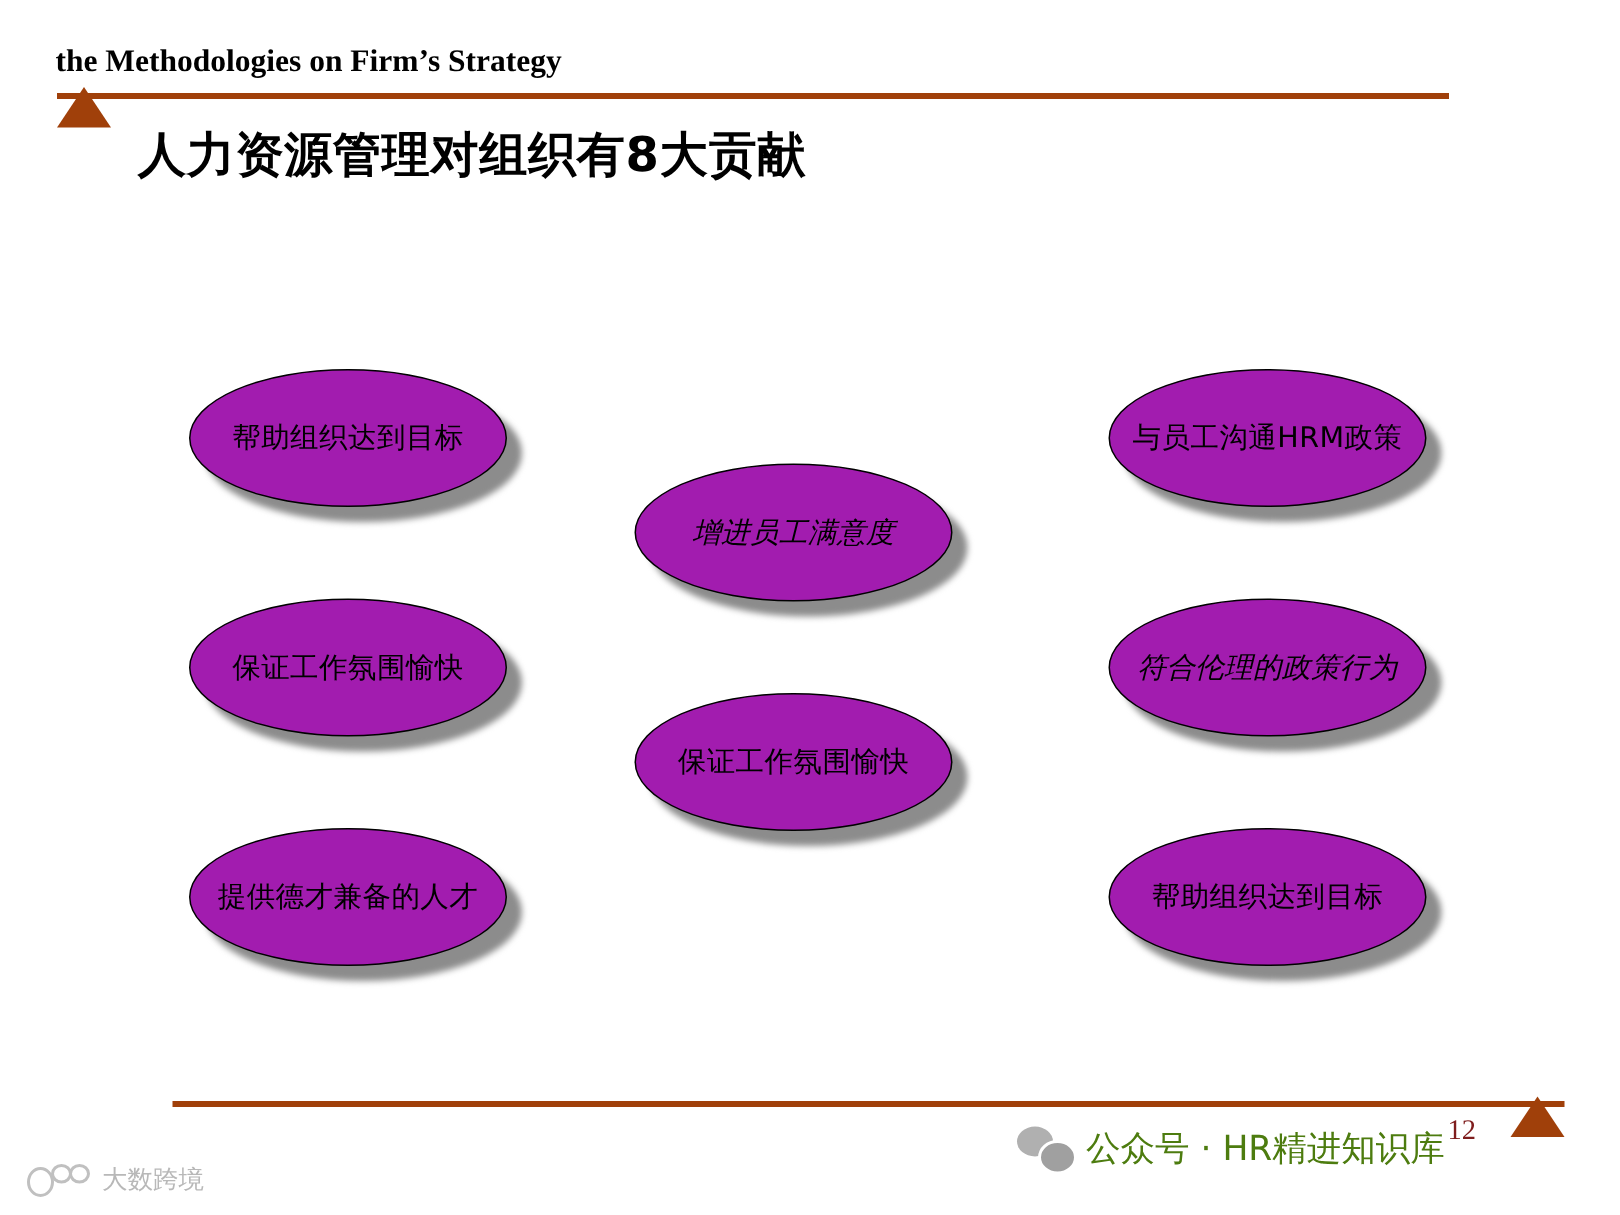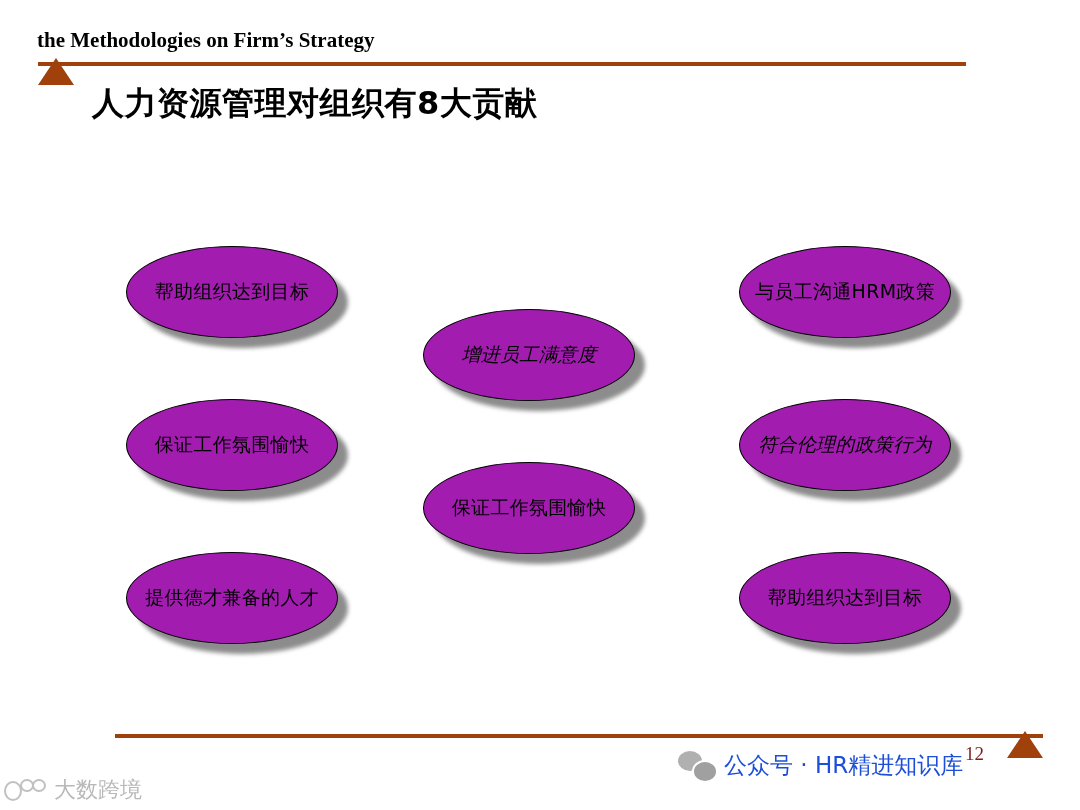--- a/index.html
+++ b/index.html
@@ -9,22 +9,22 @@
   .tri { position: absolute; width: 0; height: 0; border-left: 18px solid transparent; border-right: 18px solid transparent; border-bottom: 27px solid #a0400a; }
   .tri-top { left: 38px; top: 58px; }
   .tri-bottom { left: 1007px; top: 731px; }
   .slide-title { position: absolute; left: 92px; top: 82px; font-family: "DejaVu Sans", sans-serif; font-weight: bold; font-size: 32px; color: #000; white-space: nowrap; letter-spacing: 0.5px; }
   .bottom-rule { position: absolute; left: 115px; top: 734px; width: 928px; height: 4px; background: #a0400a; }
   .page-number { position: absolute; left: 965px; top: 743px; font-family: "Liberation Serif", serif; font-size: 19px; color: #7f1d1d; z-index: 3; }
   .bubble { position: absolute; width: 212px; height: 92px; }
   .bubble .shadow { position: absolute; left: 10px; top: 10px; width: 212px; height: 92px; border-radius: 50%; background: #8c8c8c; filter: blur(2px); }
   .bubble .shape { position: absolute; left: 0; top: 0; width: 210px; height: 90px; border-radius: 50%; background: #a21caf; border: 1.5px solid #000; display: flex; align-items: center; justify-content: center; }
   .bubble .label { font-family: "DejaVu Sans", sans-serif; font-size: 19px; color: #000; white-space: nowrap; letter-spacing: 0.3px; }
-  .wm-right { position: absolute; left: 678px; top: 750px; font-family: "DejaVu Sans", sans-serif; font-size: 23px; color: #1d4ed8; white-space: nowrap; display: flex; align-items: flex-end; gap: 8px; z-index: 2; }
-  .wm-left { position: absolute; left: 4px; top: 775px; font-family: "DejaVu Sans", sans-serif; font-size: 22px; color: #b8b8b8; white-space: nowrap; display: flex; align-items: center; gap: 6px; }
+  .wm-right { position: absolute; left: 678px; top: 750px; font-family: "DejaVu Sans", sans-serif; font-size: 23px; color: #4d7c0f; white-space: nowrap; display: flex; align-items: flex-end; gap: 8px; z-index: 2; }
+  .wm-left { position: absolute; left: 18px; top: 775px; font-family: "DejaVu Sans", sans-serif; font-size: 17px; color: #b8b8b8; white-space: nowrap; display: flex; align-items: center; gap: 6px; }
   .chat-icon { position: relative; width: 38px; height: 30px; display: inline-block; }
   .chat-icon .b1 { position: absolute; left: 0; top: 0; width: 24px; height: 20px; border-radius: 50%; background: #b0b0b0; }
   .chat-icon .b2 { position: absolute; left: 14px; top: 9px; width: 22px; height: 19px; border-radius: 50%; background: #a0a0a0; border: 2px solid #fff; }
   .loop-icon { display: inline-block; width: 44px; height: 22px; position: relative; }
   .loop-icon span { position: absolute; border: 2px solid #c0c0c0; border-radius: 50%; }
 </style>
 </head>
 <body>
 
 <div class="header-title">the Methodologies on Firm’s Strategy</div>

